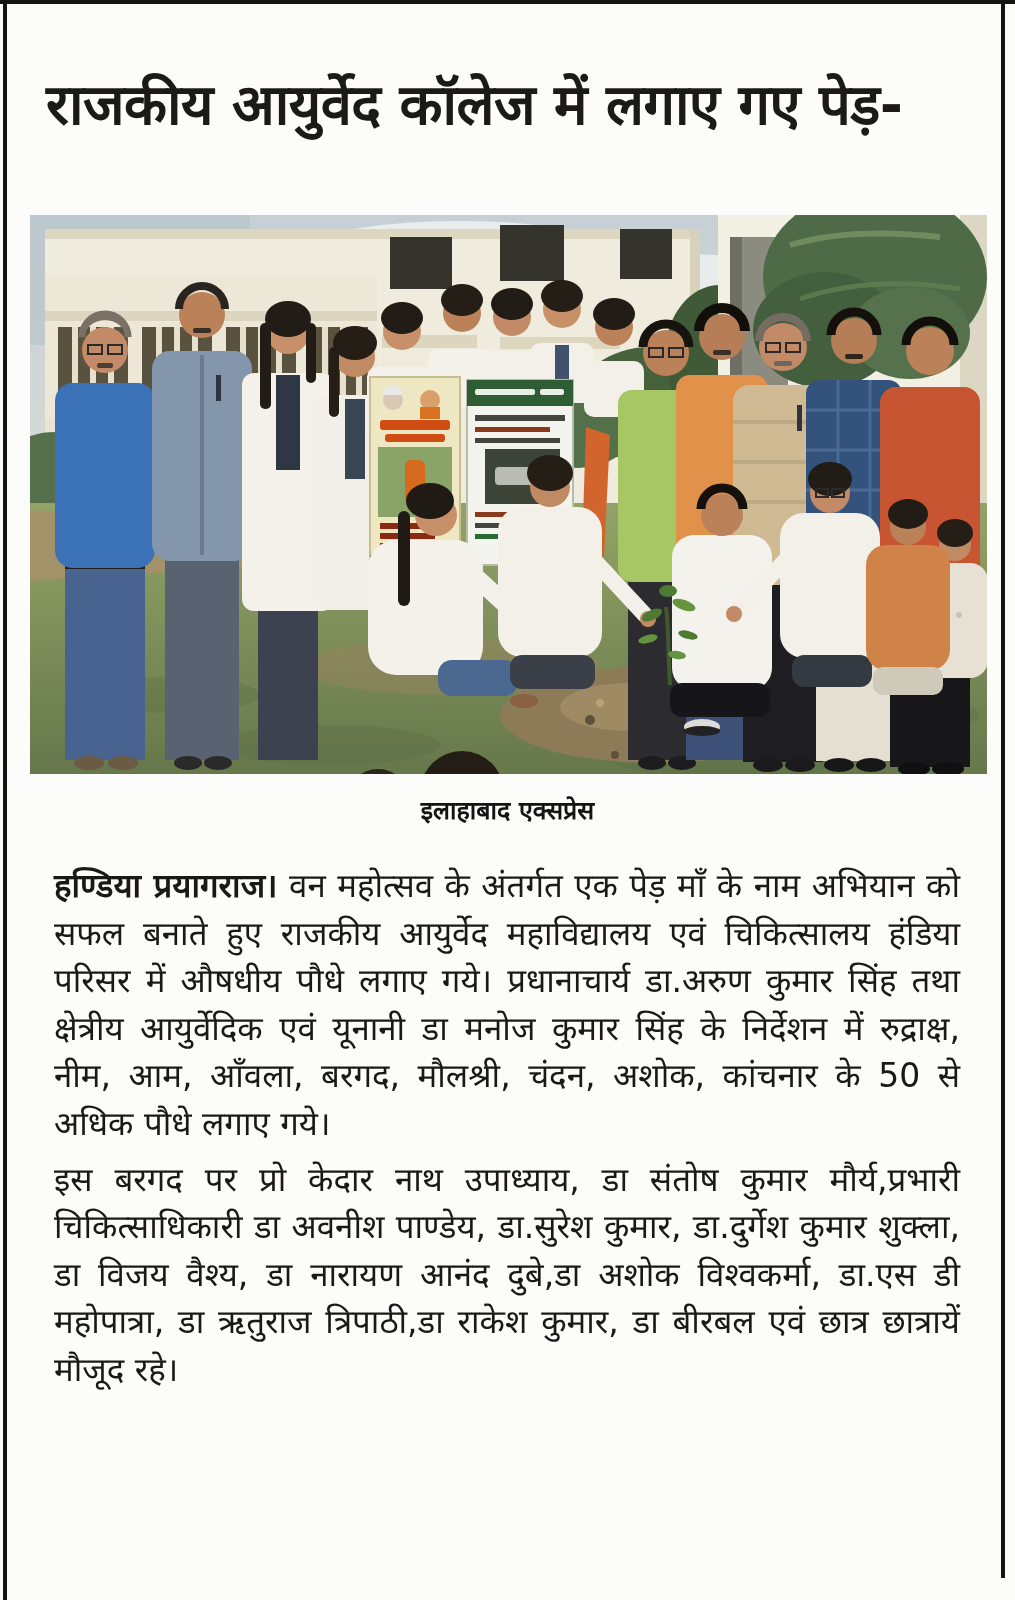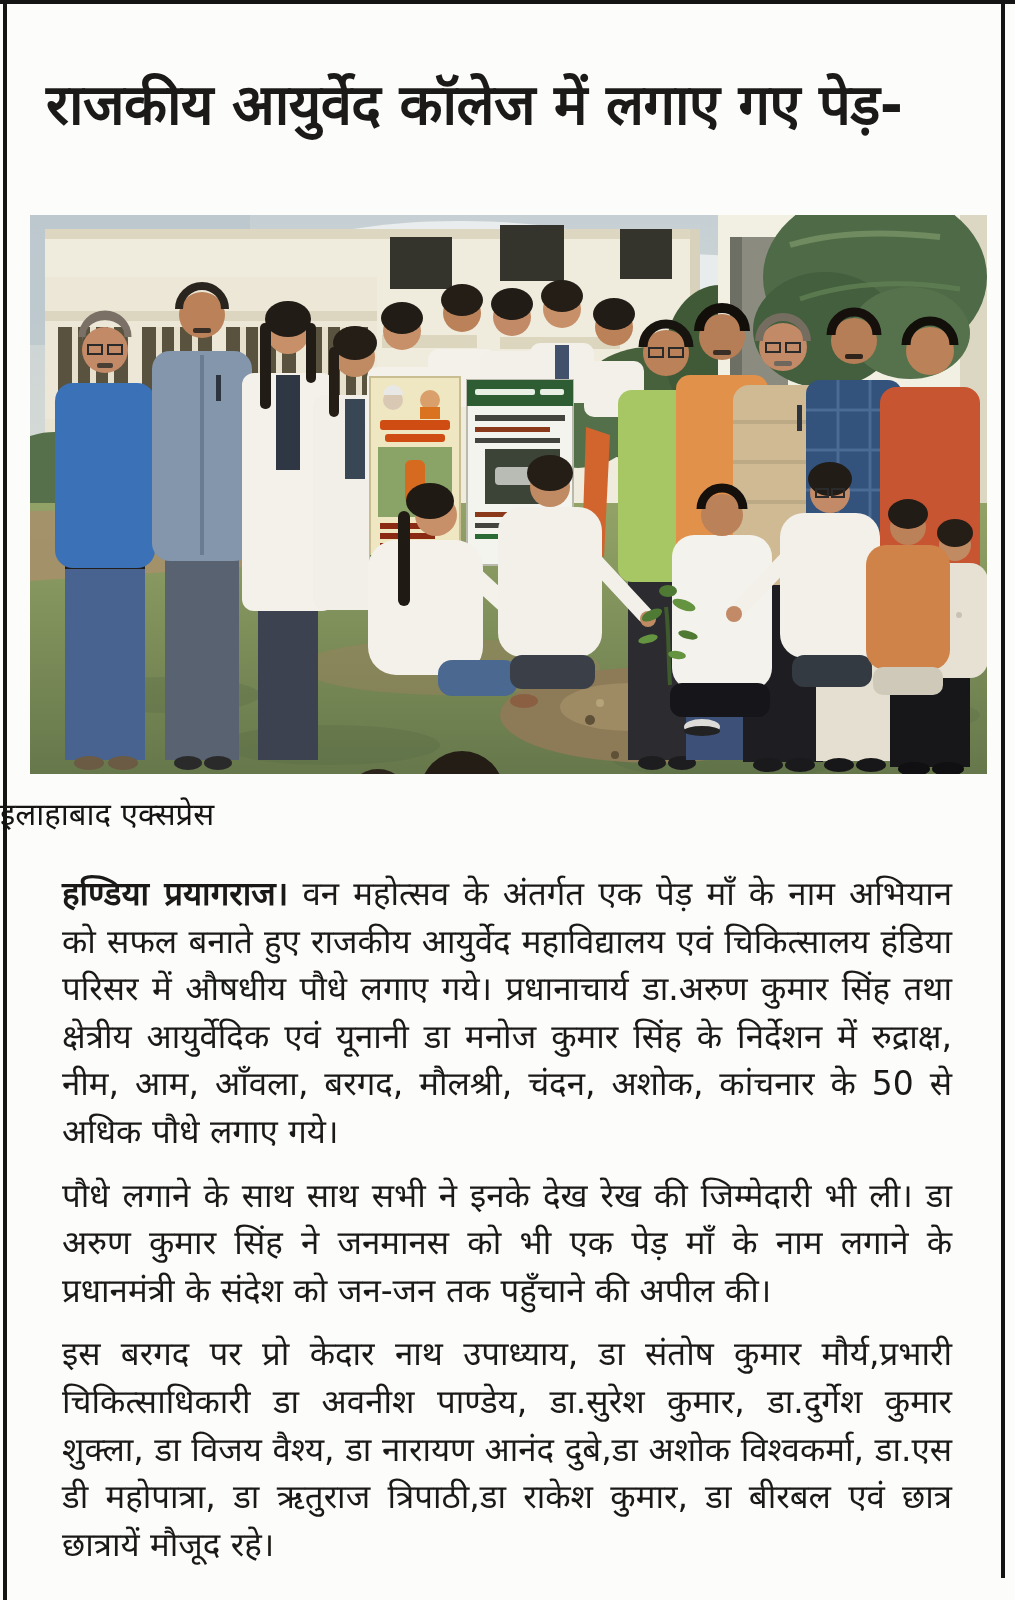--- a/index.html
+++ b/index.html
@@ -32,31 +32,31 @@
   .headline .hl-line{white-space:nowrap;}
 
   .photo{
     position:absolute;left:30px;top:215px;width:957px;height:559px;
     background:#cfd5d2;
   }
   .photo svg{display:block;width:100%;height:100%;}
 
   .byline{
     position:absolute;left:0;top:792px;width:1015px;
-    text-align:left;
-    font-size:31px;font-weight:400;color:#161412;
+    text-align:center;
+    font-size:25px;font-weight:700;color:#161412;
   }
 
   .body-text{
     position:absolute;left:46px;top:854px;width:922px;
     font-size:33px;line-height:47.6px;
     color:#1b1917;
     text-align:justify;
   }
-  .body-text p{margin:16px;}
+  .body-text p{margin:8px;}
   .body-text .dateline{font-weight:700;}
 </style>
 </head>
 <body>
 
 <div class="page">
 
   <div class="rule rule-top"></div>
   <div class="rule rule-left"></div>
   <div class="rule rule-right"></div>
@@ -413,17 +413,16 @@
         <circle cx="432" cy="578" r="42" fill="#241d15"></circle>
         <circle cx="348" cy="586" r="32" fill="#2c251c"></circle>
       </g>
     </svg>
   </figure>
 
   <div class="byline">इलाहाबाद एक्सप्रेस</div>
 
   <div class="body-text">
     <p><strong class="dateline">हण्डिया प्रयागराज।</strong> <span>वन महोत्सव के अंतर्गत एक पेड़ माँ के नाम अभियान को सफल बनाते हुए राजकीय आयुर्वेद महाविद्यालय एवं चिकित्सालय हंडिया परिसर में औषधीय पौधे लगाए गये। प्रधानाचार्य डा.अरुण कुमार सिंह तथा क्षेत्रीय आयुर्वेदिक एवं यूनानी डा मनोज कुमार सिंह के निर्देशन में रुद्राक्ष, नीम, आम, आँवला, बरगद, मौलश्री, चंदन, अशोक, कांचनार के 50 से अधिक पौधे लगाए गये।</span></p>
-    <p>पौधे लगाने के साथ साथ सभी ने इनके देख रेख की जिम्मेदारी भी ली। डा अरुण कुमार सिंह ने जनमानस को भी एक पेड़ माँ के नाम लगाने के प्रधानमंत्री के संदेश को जन-जन तक पहुँचाने की अपील की।</p>
     <p>इस बरगद पर प्रो केदार नाथ उपाध्याय, डा संतोष कुमार मौर्य,प्रभारी चिकित्साधिकारी डा अवनीश पाण्डेय, डा.सुरेश कुमार, डा.दुर्गेश कुमार शुक्ला, डा विजय वैश्य, डा नारायण आनंद दुबे,डा अशोक विश्वकर्मा, डा.एस डी महोपात्रा, डा ऋतुराज त्रिपाठी,डा राकेश कुमार, डा बीरबल एवं छात्र छात्रायें मौजूद रहे।</p>
   </div>
 
 </div>
 
 </body></html>

